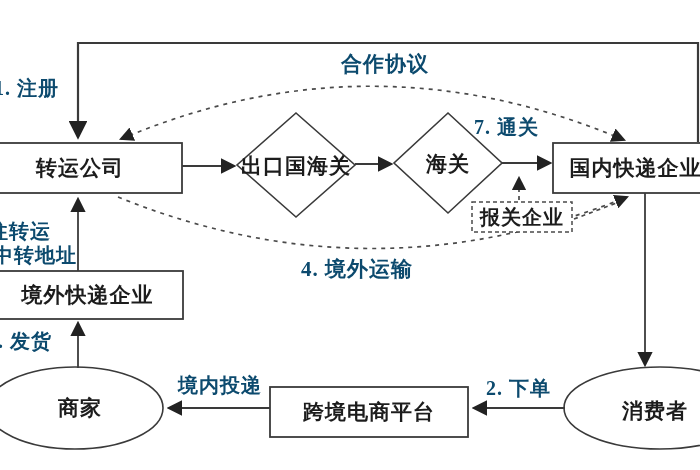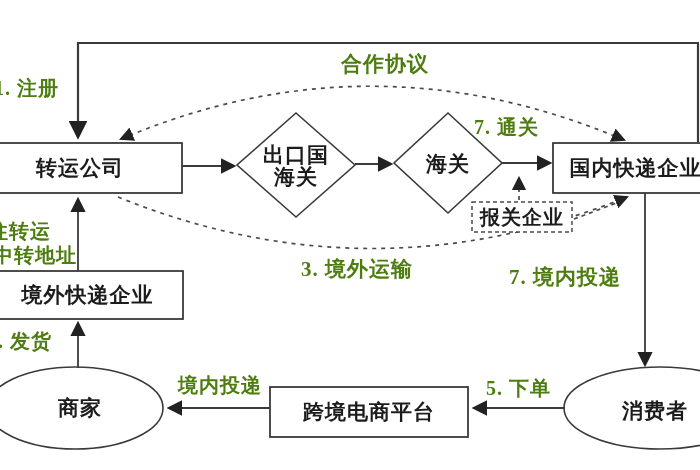--- a/index.html
+++ b/index.html
@@ -2,30 +2,30 @@
 <html><head>
 <meta charset="utf-8">
 <style>
   html,body{margin:0;padding:0;background:#fff;}
   .stage{
     position:relative;width:700px;height:470px;background:#ffffff;
     overflow:hidden;font-family:"Liberation Serif",serif;color:#1a1a1a;
   }
   .stage svg{position:absolute;left:0;top:0;}
   .lbl{
-    position:absolute;font-weight:700;white-space:nowrap;color:#4d7c0f;
+    position:absolute;font-weight:700;white-space:nowrap;color:#0c4a6e;
     letter-spacing:1px;line-height:1.1;
   }
   .node-lbl{
     position:absolute;display:flex;align-items:center;justify-content:center;
     font-weight:700;white-space:nowrap;color:#1c1c1c;letter-spacing:1px;
     text-align:center;
   }
   .fs20{font-size:20px;} .fs21{font-size:21px;}
-  .two-line{flex-direction:column;line-height:22px;}
+  .two-line{flex-direction:row;line-height:22px;}
 </style>
 </head>
 <body>
 
 <div class="stage">
 
   <svg width="700" height="470" viewBox="0 0 700 470">
     <defs>
       <marker id="ah" viewBox="0 0 10 10" refX="8.5" refY="5" markerWidth="8.5" markerHeight="8.5" orient="auto-start-reverse">
         <path d="M0,0 L10,5 L0,10 z" fill="#222222"></path>
@@ -90,21 +90,20 @@
 
   <div class="lbl fs21" style="left:341px;top:53px;">合作协议</div>
 
   <div class="lbl fs20" style="left:474px;top:116px;">7. 通关</div>
 
   <div class="lbl fs20" style="left:-33px;top:220px;">发往转运</div>
   <div class="lbl fs20" style="left:-7px;top:244px;">中转地址</div>
 
   <div class="lbl fs20" style="left:-13px;top:330px;">3. 发货</div>
 
-  <div class="lbl fs21" style="left:301px;top:258px;">3. 境外运输</div>
+  <div class="lbl fs21" style="left:301px;top:258px;">4. 境外运输</div>
 
-  <div class="lbl fs21" style="left:509px;top:266px;">7. 境内投递</div>
 
   <div class="lbl fs20" style="left:178px;top:374px;">境内投递</div>
 
-  <div class="lbl fs20" style="left:486px;top:377px;">5. 下单</div>
+  <div class="lbl fs20" style="left:486px;top:377px;">2. 下单</div>
 
 </div>
 
 </body></html>

